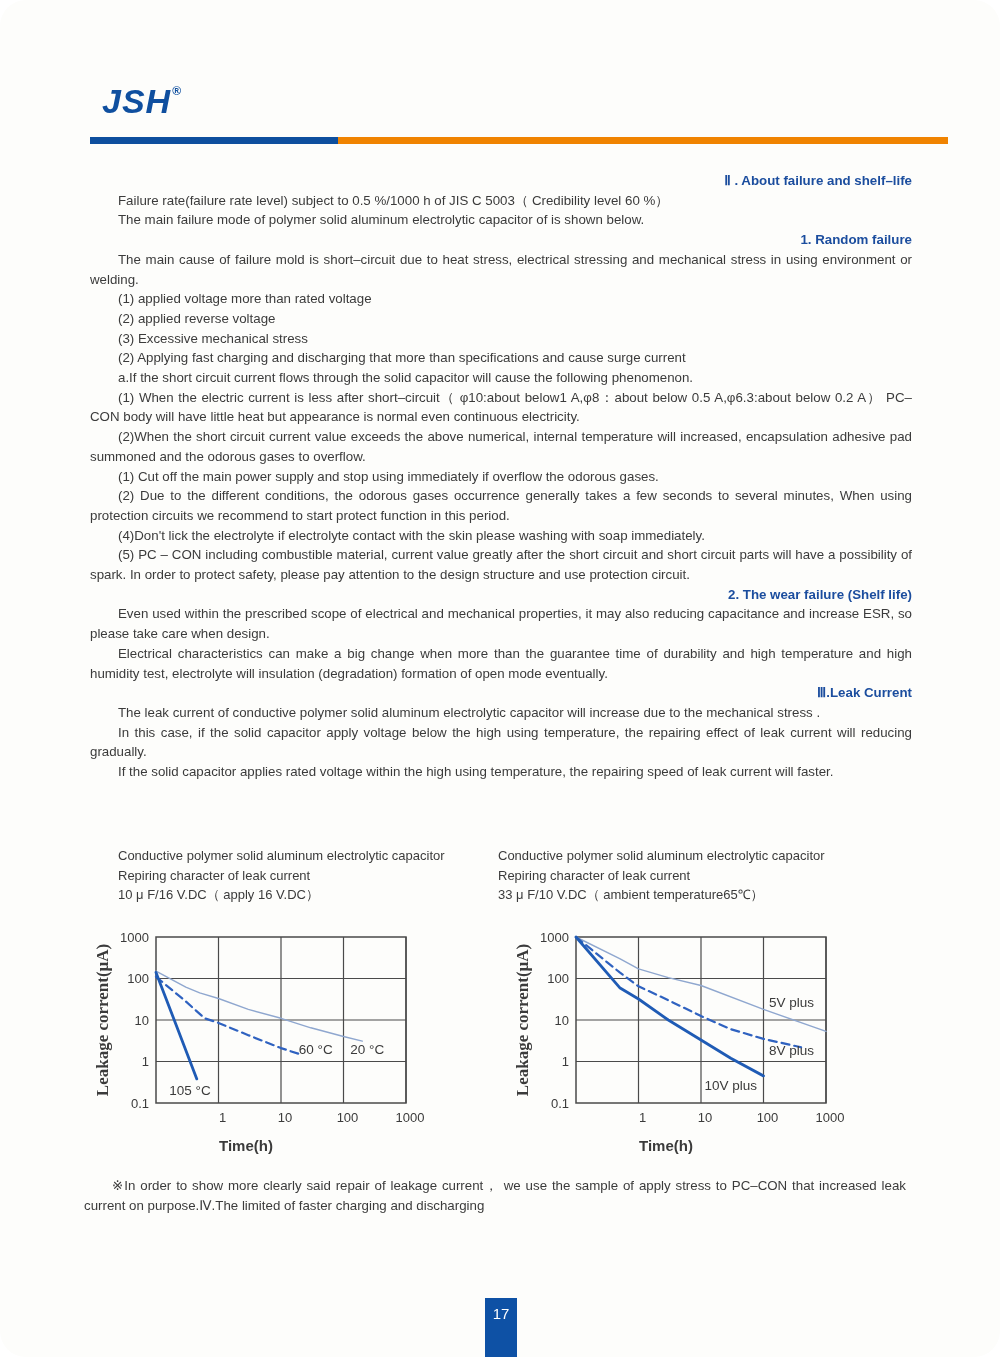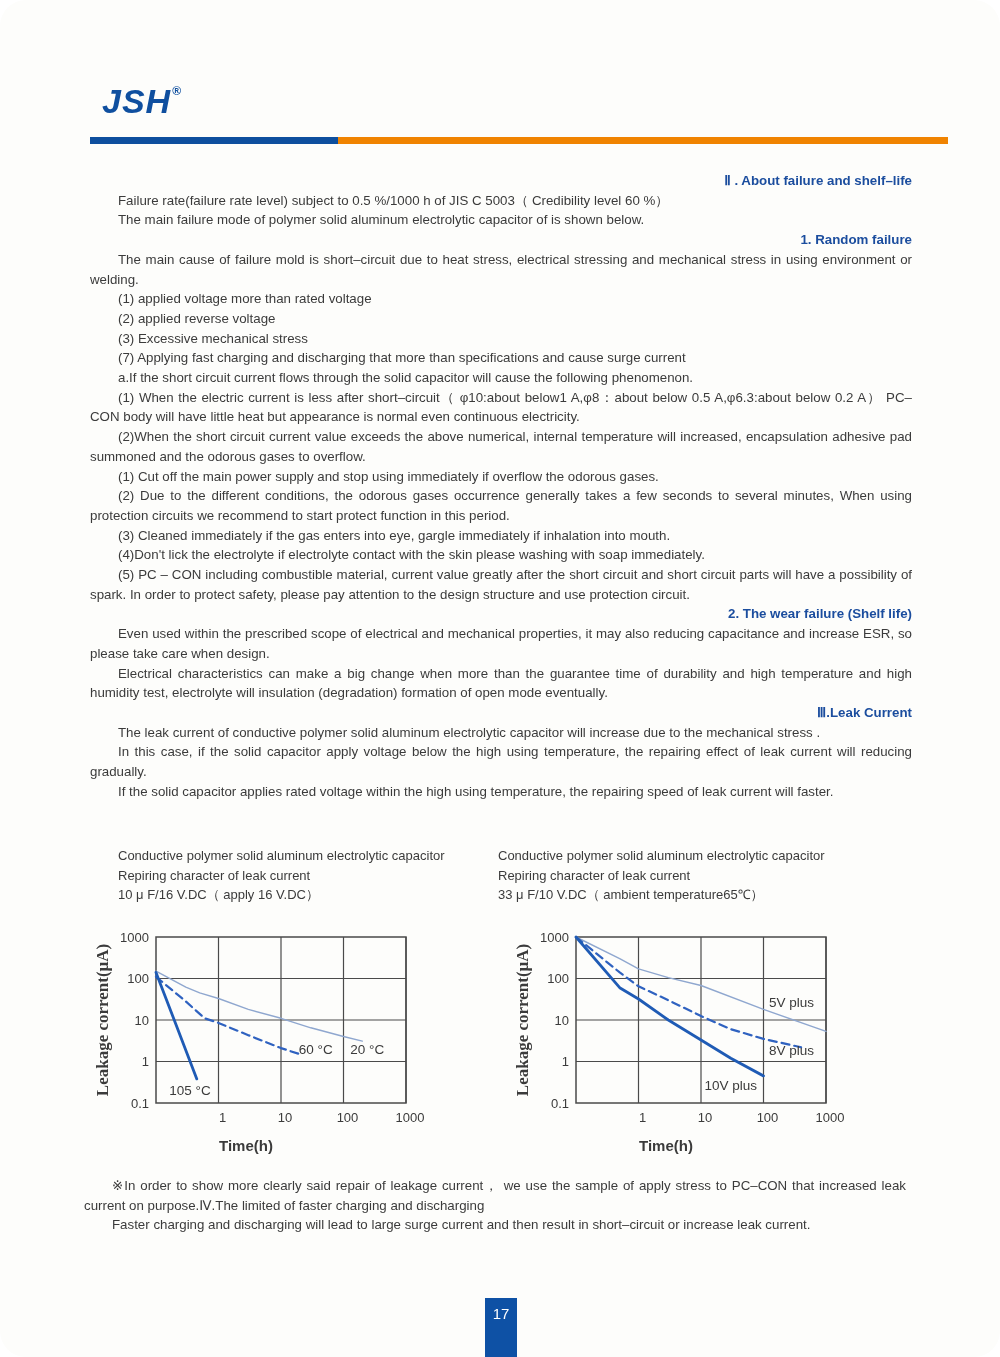--- a/index.html
+++ b/index.html
@@ -49,27 +49,26 @@
 
   <div id="content">
       <p class="heading">Ⅱ . About failure and shelf–life</p>
       <p>Failure rate(failure rate level) subject to 0.5 %/1000 h of JIS C 5003（ Credibility level 60 %）</p>
       <p>The main failure mode of polymer solid aluminum electrolytic capacitor of is shown below.</p>
       <p class="heading">1. Random failure</p>
       <p>The main cause of failure mold is short–circuit due to heat stress, electrical stressing and mechanical stress in using environment or welding.</p>
       <p>(1) applied voltage more than rated voltage</p>
       <p>(2) applied reverse voltage</p>
       <p>(3) Excessive mechanical stress</p>
-      <p>(7) Applying fast charging and discharging that more than specifications and cause surge current</p>
+      <p>(2) Applying fast charging and discharging that more than specifications and cause surge current</p>
       <p>a.If the short circuit current flows through the solid capacitor will cause the following phenomenon.</p>
       <p>(1) When the electric current is less after short–circuit（ φ10:about below1 A,φ8：about below 0.5 A,φ6.3:about below 0.2 A） PC–CON body will have little heat but appearance is normal even continuous electricity.</p>
       <p>(2)When the short circuit current value exceeds the above numerical, internal temperature will increased, encapsulation adhesive pad summoned and the odorous gases to overflow.</p>
       <p>(1) Cut off the main power supply and stop using immediately if overflow the odorous gases.</p>
       <p>(2) Due to the different conditions, the odorous gases occurrence generally takes a few seconds to several minutes, When using protection circuits we recommend to start protect function in this period.</p>
-      <p>(3) Cleaned immediately if the gas enters into eye, gargle immediately if inhalation into mouth.</p>
       <p>(4)Don't lick the electrolyte if electrolyte contact with the skin please washing with soap immediately.</p>
       <p>(5) PC – CON including combustible material, current value greatly after the short circuit and short circuit parts will have a possibility of spark. In order to protect safety, please pay attention to the design structure and use protection circuit.</p>
       <p class="heading">2. The wear failure (Shelf life)</p>
       <p>Even used within the prescribed scope of electrical and mechanical properties, it may also reducing capacitance and increase ESR, so please take care when design.</p>
       <p>Electrical characteristics can make a big change when more than the guarantee time of durability and high temperature and high humidity test, electrolyte will insulation (degradation) formation of open mode eventually.</p>
       <p class="heading">Ⅲ.Leak Current</p>
       <p>The leak current of conductive polymer solid aluminum electrolytic capacitor will increase due to the mechanical stress .</p>
       <p>In this case, if the solid capacitor apply voltage below the high using temperature, the repairing effect of leak current will reducing gradually.</p>
       <p>If the solid capacitor applies rated voltage within the high using temperature, the repairing speed of leak current will faster.</p>
     </div>
@@ -135,17 +134,16 @@
         <text x="138.5" y="194" text-anchor="middle" font-size="13" fill="#3b3b3b" font-family="&quot;Liberation Sans&quot;,sans-serif">1</text>
         <text x="201" y="194" text-anchor="middle" font-size="13" fill="#3b3b3b" font-family="&quot;Liberation Sans&quot;,sans-serif">10</text>
         <text x="263.5" y="194" text-anchor="middle" font-size="13" fill="#3b3b3b" font-family="&quot;Liberation Sans&quot;,sans-serif">100</text>
         <text x="326" y="194" text-anchor="middle" font-size="13" fill="#3b3b3b" font-family="&quot;Liberation Sans&quot;,sans-serif">1000</text>
         <text x="24" y="92" text-anchor="middle" font-size="17" font-weight="bold" fill="#3b3b3b" font-family="&quot;Liberation Serif&quot;,serif" transform="rotate(-90 24 92)">Leakage corrent(μA)</text>
         <text x="162" y="223" text-anchor="middle" font-size="15" font-weight="bold" fill="#3b3b3b" font-family="&quot;Liberation Sans&quot;,sans-serif">Time(h)</text>
       </svg></div>
 
   <div id="footnote">
       <p>※In order to show more clearly said repair of leakage current， we use the sample of apply stress to PC–CON that increased leak current on purpose.Ⅳ.The limited of faster charging and discharging</p>
-      <p>Faster charging and discharging will lead to large surge current and then result in short–circuit or increase leak current.</p>
     </div>
 
   <div class="pageno"><span>17</span></div>
 </div>
 
 </body></html>

